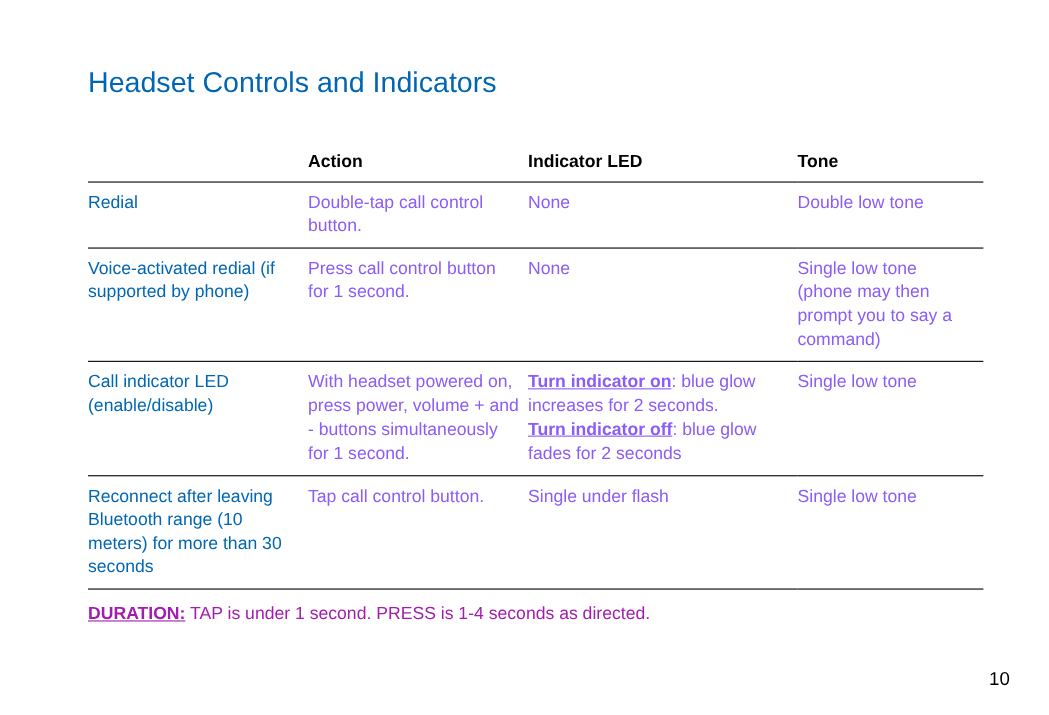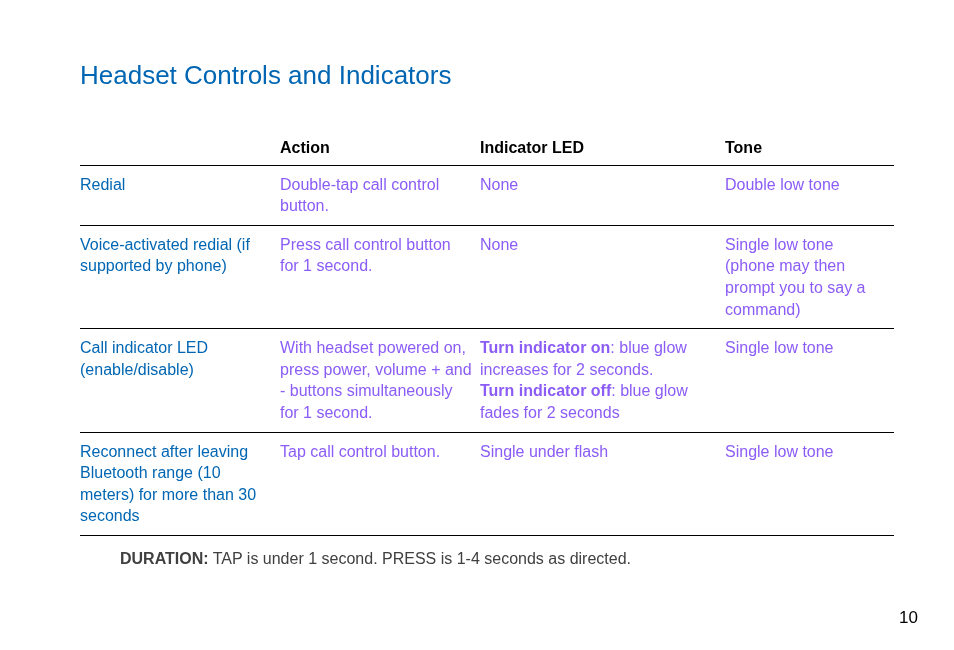--- a/index.html
+++ b/index.html
@@ -53,26 +53,26 @@
     }
     .col-tone {
       width: auto;
     }
     .func {
       color: #0066b3;
       margin-left: 40px;
     }
     .bold-inline {
       font-weight: bold;
+      text-decoration: underline;
     }
     .duration-note {
       margin-top: 14px;
       font-size: 16px;
-      color: #404040;
-      margin-left: 40px;
+      color: #a21caf;
     }
     .page-number {
       position: absolute;
       bottom: 22px;
       right: 36px;
       font-size: 17px;
       color: #000;
     }
   </style>
 </head>

